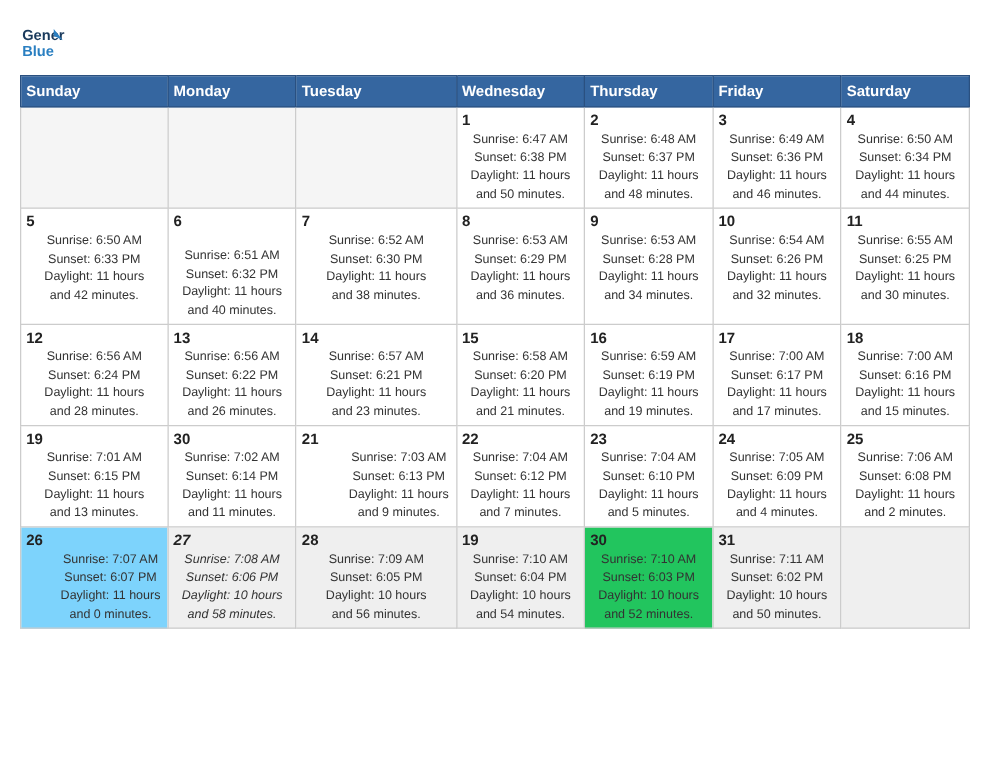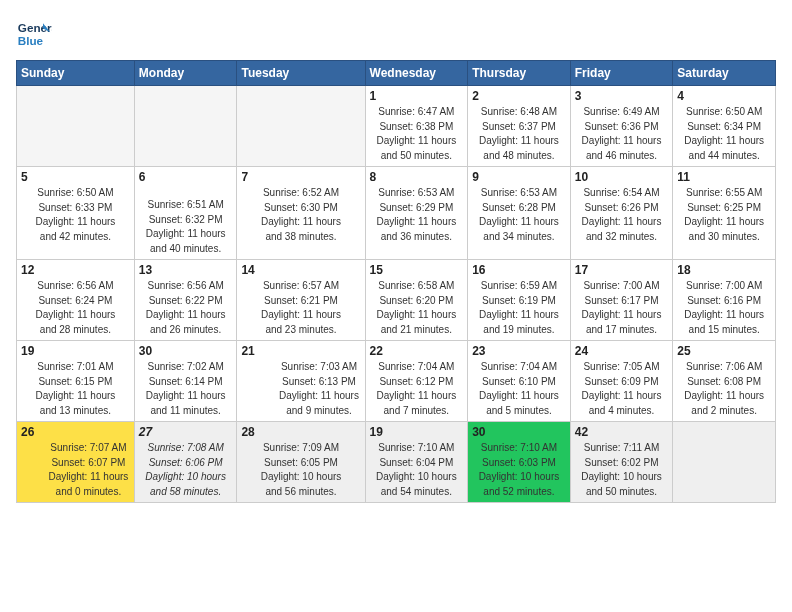--- a/index.html
+++ b/index.html
@@ -285,21 +285,21 @@
         </td>
         <td>
           <div class="day-number">25</div>
           <div class="day-info" style="white-space: pre-line;">Sunrise: 7:06 AM
 Sunset: 6:08 PM
 Daylight: 11 hours
 and 2 minutes.</div>
         </td>
       </tr>
       <tr>
-        <td style="background: #fde047;">
+        <td style="background: #7dd3fc;">
           <div class="day-number">26</div>
           <div class="day-info" style="white-space: pre-line; margin-left: 26px;">Sunrise: 7:07 AM
 Sunset: 6:07 PM
 Daylight: 11 hours
 and 0 minutes.</div>
         </td>
         <td style="background: rgb(239, 239, 239); font-style: italic;">
           <div class="day-number">27</div>
           <div class="day-info" style="white-space: pre-line;">Sunrise: 7:08 AM
 Sunset: 6:06 PM
@@ -321,21 +321,21 @@
 and 54 minutes.</div>
         </td>
         <td style="background: #22c55e;">
           <div class="day-number">30</div>
           <div class="day-info" style="white-space: pre-line;">Sunrise: 7:10 AM
 Sunset: 6:03 PM
 Daylight: 10 hours
 and 52 minutes.</div>
         </td>
         <td style="background: rgb(239, 239, 239);">
-          <div class="day-number">42</div>
+          <div class="day-number">31</div>
           <div class="day-info" style="white-space: pre-line;">Sunrise: 7:11 AM
 Sunset: 6:02 PM
 Daylight: 10 hours
 and 50 minutes.</div>
         </td>
         <td class="empty" style="background: rgb(239, 239, 239);"></td>
       </tr>
     </tbody>
 </table>
 

